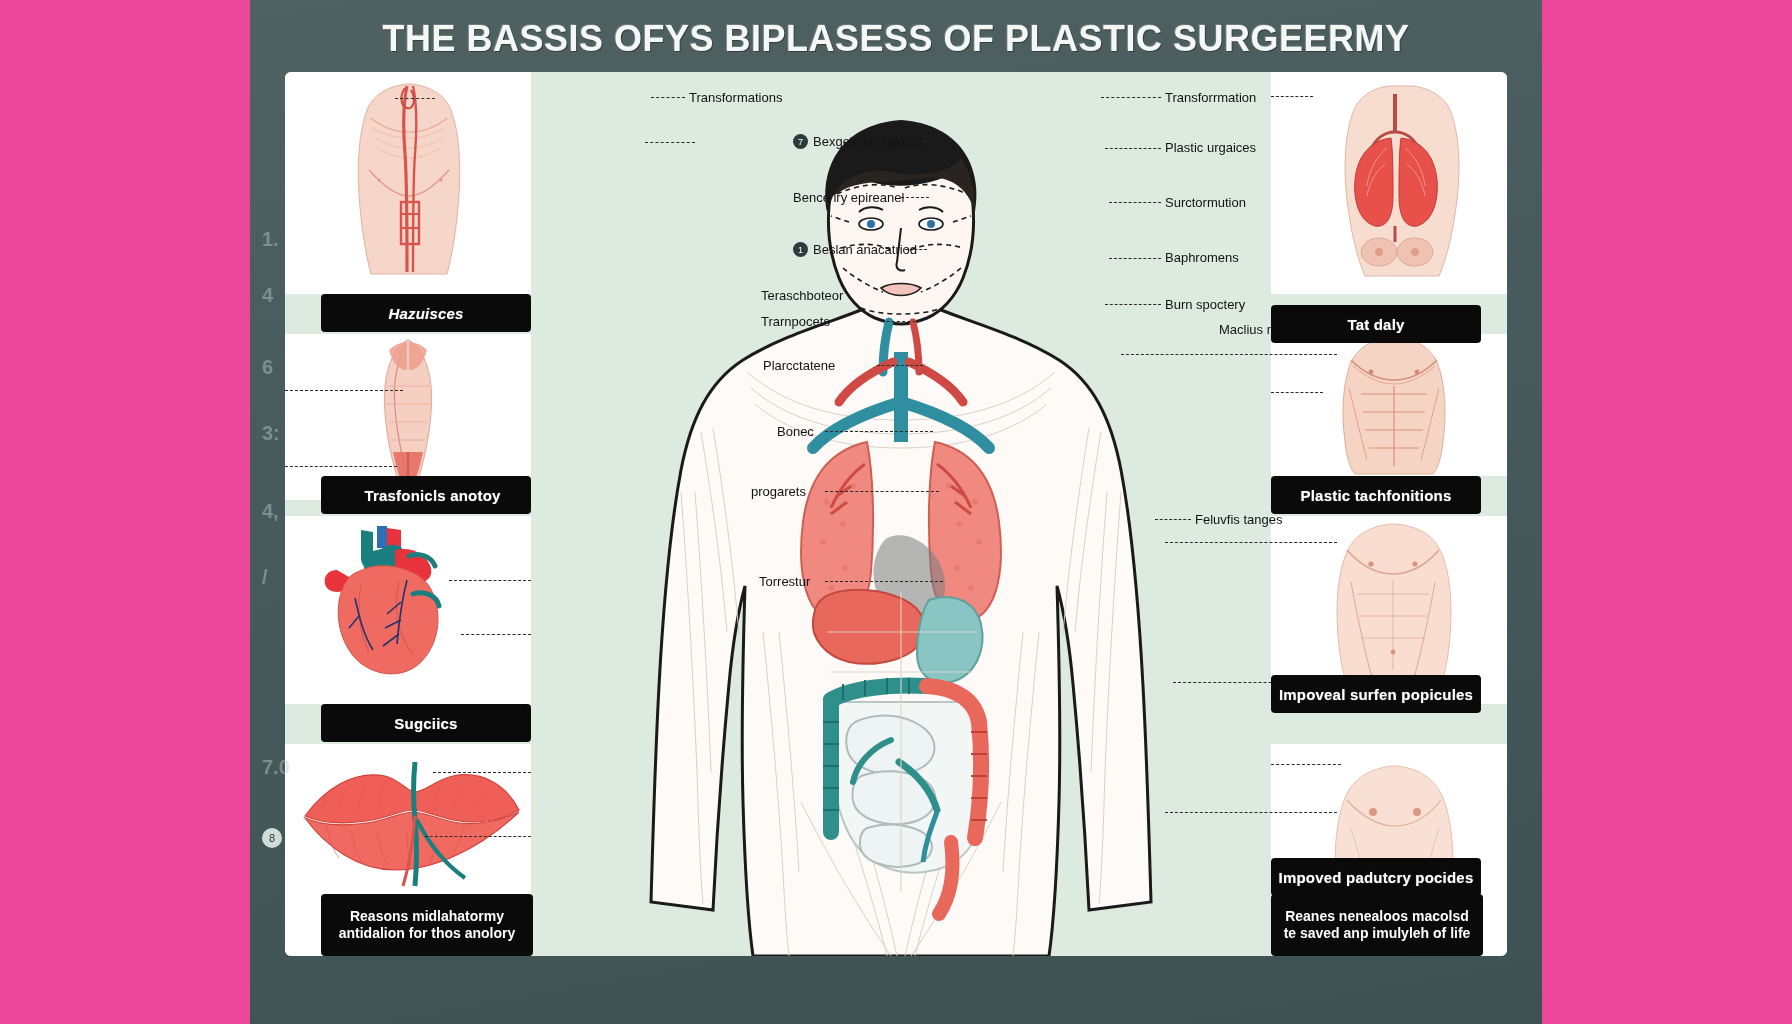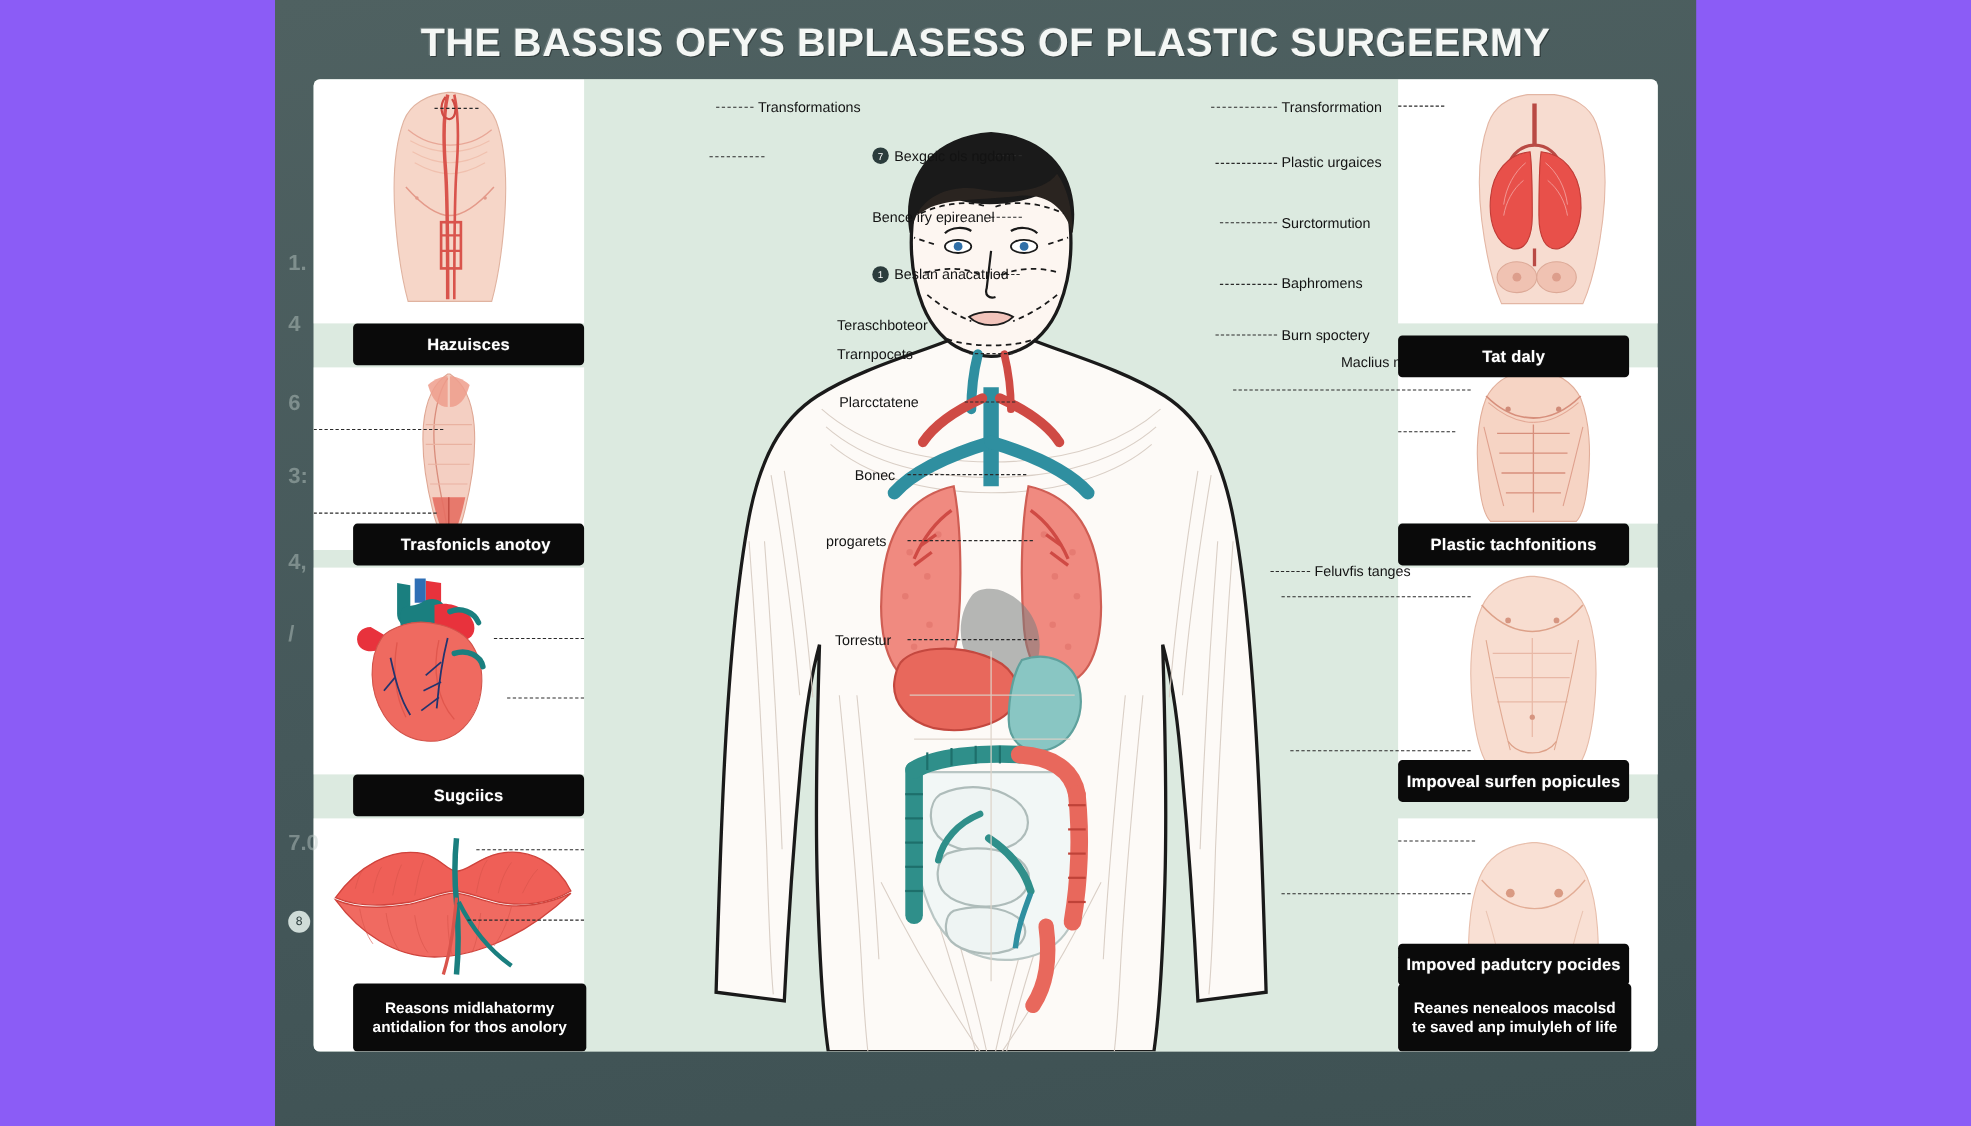--- a/index.html
+++ b/index.html
@@ -11,21 +11,21 @@
     overflow: hidden;
     background: #e8c4b0;
     font-family: "Liberation Sans", sans-serif;
   }
 
   
   #page {
     position: relative;
     width: 1792px;
     height: 1024px;
-    background: #8b5cf6;
+    background: #ec4899;
   }
 
   #slide {
     position: absolute;
     left: 250px;
     top: 0;
     width: 1292px;
     height: 1024px;
     background: #4a5c5c;
     background: linear-gradient(170deg,#4f6161 0%,#45585a 55%,#3e5153 100%);
@@ -225,21 +225,21 @@
               <path d="M56 4 C50 12 52 22 58 24 C64 26 68 16 62 6" fill="none" stroke="#cf4a42" stroke-width="2"></path>
               <rect x="52" y="118" width="18" height="42" fill="none" stroke="#d9544c" stroke-width="2.4"></rect>
               <path d="M52 130 L70 130 M52 144 L70 144" stroke="#d9544c" stroke-width="2"></path>
               <circle cx="30" cy="96" r="1.6" fill="#e29a8a"></circle>
               <circle cx="92" cy="96" r="1.6" fill="#e29a8a"></circle>
             </g>
           </svg>
           <div class="leader" style="left:110px; top:26px; width:40px;"></div>
         </div>
 
-        <div class="pill left" style="top:222px;">
+        <div class="pill left" style="top:222px;font-style:italic;">
           <span>Hazuisces</span>
         </div>
 
         <div class="panel" style="top:262px; height:166px;">
           <svg width="246" height="166" viewBox="0 0 246 166">
             <g transform="translate(86,6)">
               <path d="M36 0 C24 8 16 24 14 46 C12 70 16 100 24 130 C30 150 34 156 37 156 C40 156 44 150 50 130 C58 100 62 70 60 46 C58 24 50 8 38 0 Z" fill="#f4cfc2" stroke="#dfa794" stroke-width="1"></path>
               <path d="M36 4 C30 12 26 26 24 42 C22 62 26 92 32 120 C35 136 36 144 37 148" fill="none" stroke="#d98d7c" stroke-width="1.2"></path>
               <g fill="#ef9e8d" opacity=".85">
                 <path d="M18 10 C24 4 32 2 36 2 L36 30 C28 30 22 24 18 10 Z"></path>
@@ -402,21 +402,21 @@
               <path d="M40 58 C46 92 54 128 62 158" fill="none" stroke="#e0a992" stroke-width="1"></path>
               <path d="M124 58 C118 92 110 128 102 158" fill="none" stroke="#e0a992" stroke-width="1"></path>
               <path d="M60 150 C70 164 94 164 104 150" fill="none" stroke="#dda189" stroke-width="1.2"></path>
               <circle cx="60" cy="40" r="2.6" fill="#d69580"></circle>
               <circle cx="104" cy="40" r="2.6" fill="#d69580"></circle>
               <circle cx="82" cy="128" r="2.4" fill="#d69580"></circle>
             </g>
           </svg>
         </div>
 
-        <div class="pill right" style="top:619px;">
+        <div class="pill right" style="top:603px;">
           <span>Impoveal surfen popicules</span>
         </div>
 
         <div class="panel" style="top:672px; height:212px;">
           <svg width="246" height="212" viewBox="0 0 246 212">
             <g transform="translate(40,22)">
               <path d="M82 0 C60 2 42 12 34 32 C24 56 22 96 26 134 C29 158 34 172 40 178 L126 178 C132 172 137 158 140 134 C144 96 142 56 132 32 C124 12 106 2 86 0 Z" fill="#f9e0d4" stroke="#e8bfac" stroke-width="1"></path>
               <path d="M36 34 C52 52 68 60 84 60 C100 60 116 52 130 34" fill="none" stroke="#e2ad96" stroke-width="1.2"></path>
               <path d="M40 62 C52 100 60 140 66 172" fill="none" stroke="#eac4b2" stroke-width="1"></path>
               <path d="M128 62 C116 100 108 140 102 172" fill="none" stroke="#eac4b2" stroke-width="1"></path>

